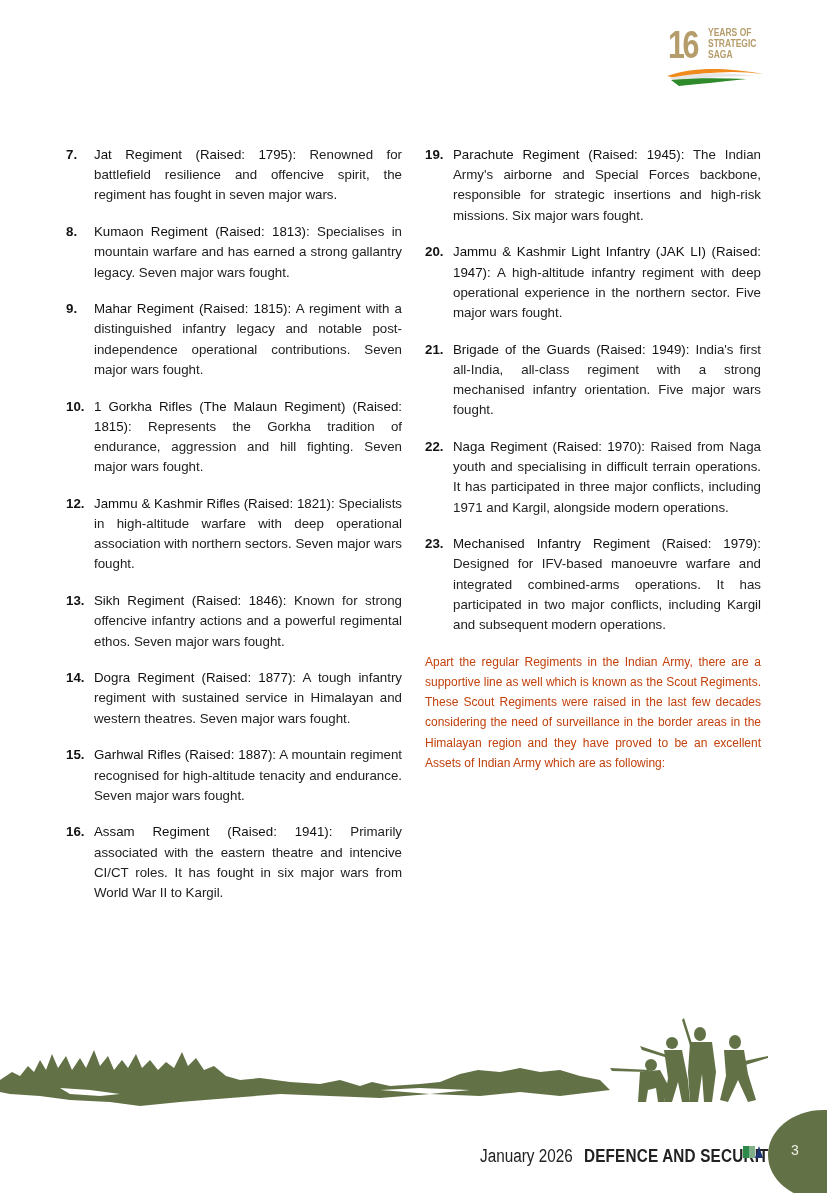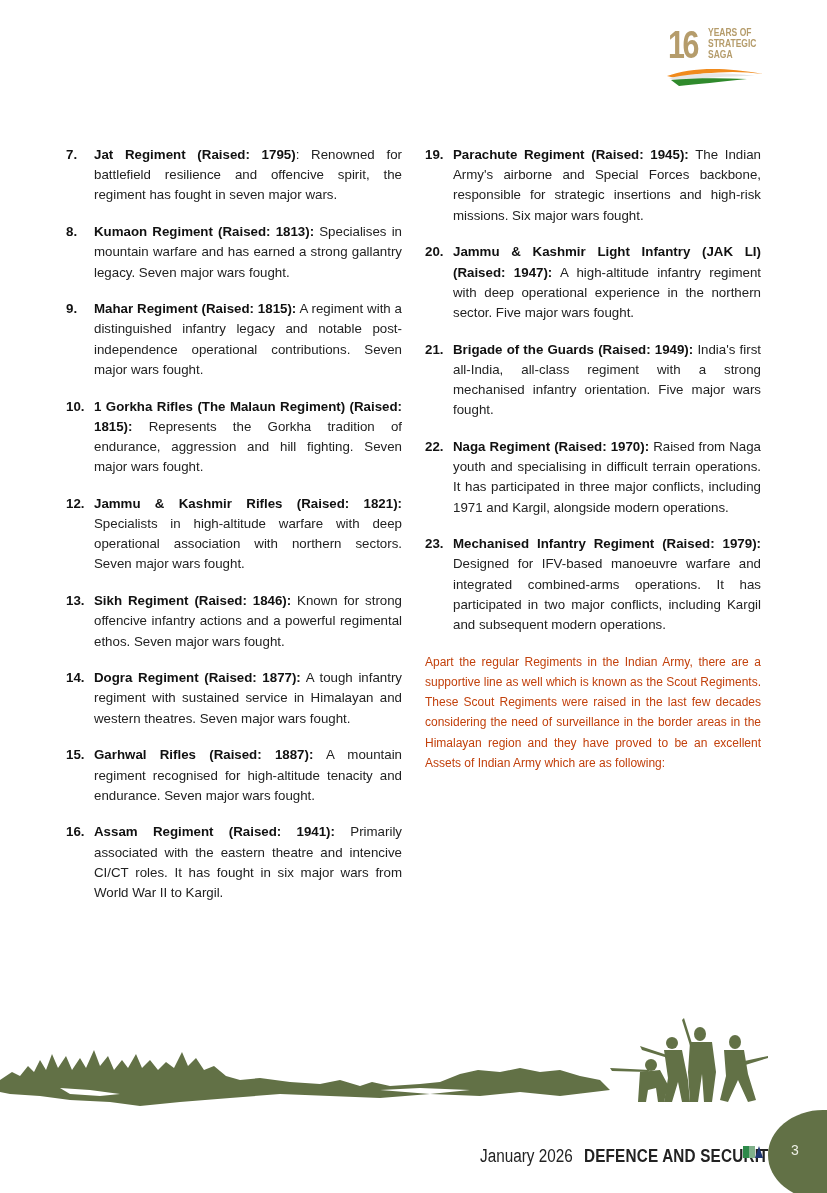--- a/index.html
+++ b/index.html
@@ -10,21 +10,21 @@
   .logo16 .tag { position: absolute; left: 43px; top: 5px; font-weight: bold; font-size: 10px; line-height: 11px; color: #b59c6b; transform: scaleX(0.85); transform-origin: left top; text-transform: uppercase; }
   .logo16 .tag span { display: block; }
   .logo16 svg { position: absolute; left: 0; top: 42px; }
 
   .col { position: absolute; top: 145px; width: 336px; }
   .col.left { left: 66px; }
   .col.right { left: 425px; }
 
   .item { position: relative; padding-left: 28px; font-size: 13.3px; line-height: 20.2px; text-align: justify; margin-bottom: 16.5px; color: #222; }
   .item .n { position: absolute; left: 0; top: 0; font-weight: bold; color: #111; }
-  .item b { font-weight: bold; color: #111; }
+  .item b { font-weight: normal; color: #111; }
   .para { font-size: 12px; line-height: 20.2px; text-align: justify; color: #c2410c; margin-top: 14px; }
 
   .scenery { position: absolute; left: 0; top: 1010px; width: 827px; height: 110px; }
 
   .footer { position: absolute; left: 480px; top: 1146px; font-size: 18px; color: #222; white-space: nowrap; text-align: center; }
   .footer .date { transform: scaleX(0.85); display: inline-block; transform-origin: left; }
   .footer .pub { font-weight: bold; letter-spacing: 0.2px; display: inline-block; transform: scaleX(0.85); transform-origin: left; margin-left: -10px; }
   .dsa { position: absolute; left: 743px; top: 1145px; width: 20px; height: 14px; }
   .pagecircle { position: absolute; left: 768px; top: 1110px; width: 110px; height: 90px; border-radius: 50%; background: #627146; }
   .pagenum { position: absolute; left: 791px; top: 1142px; color: #eef0e6; font-size: 14px; }

